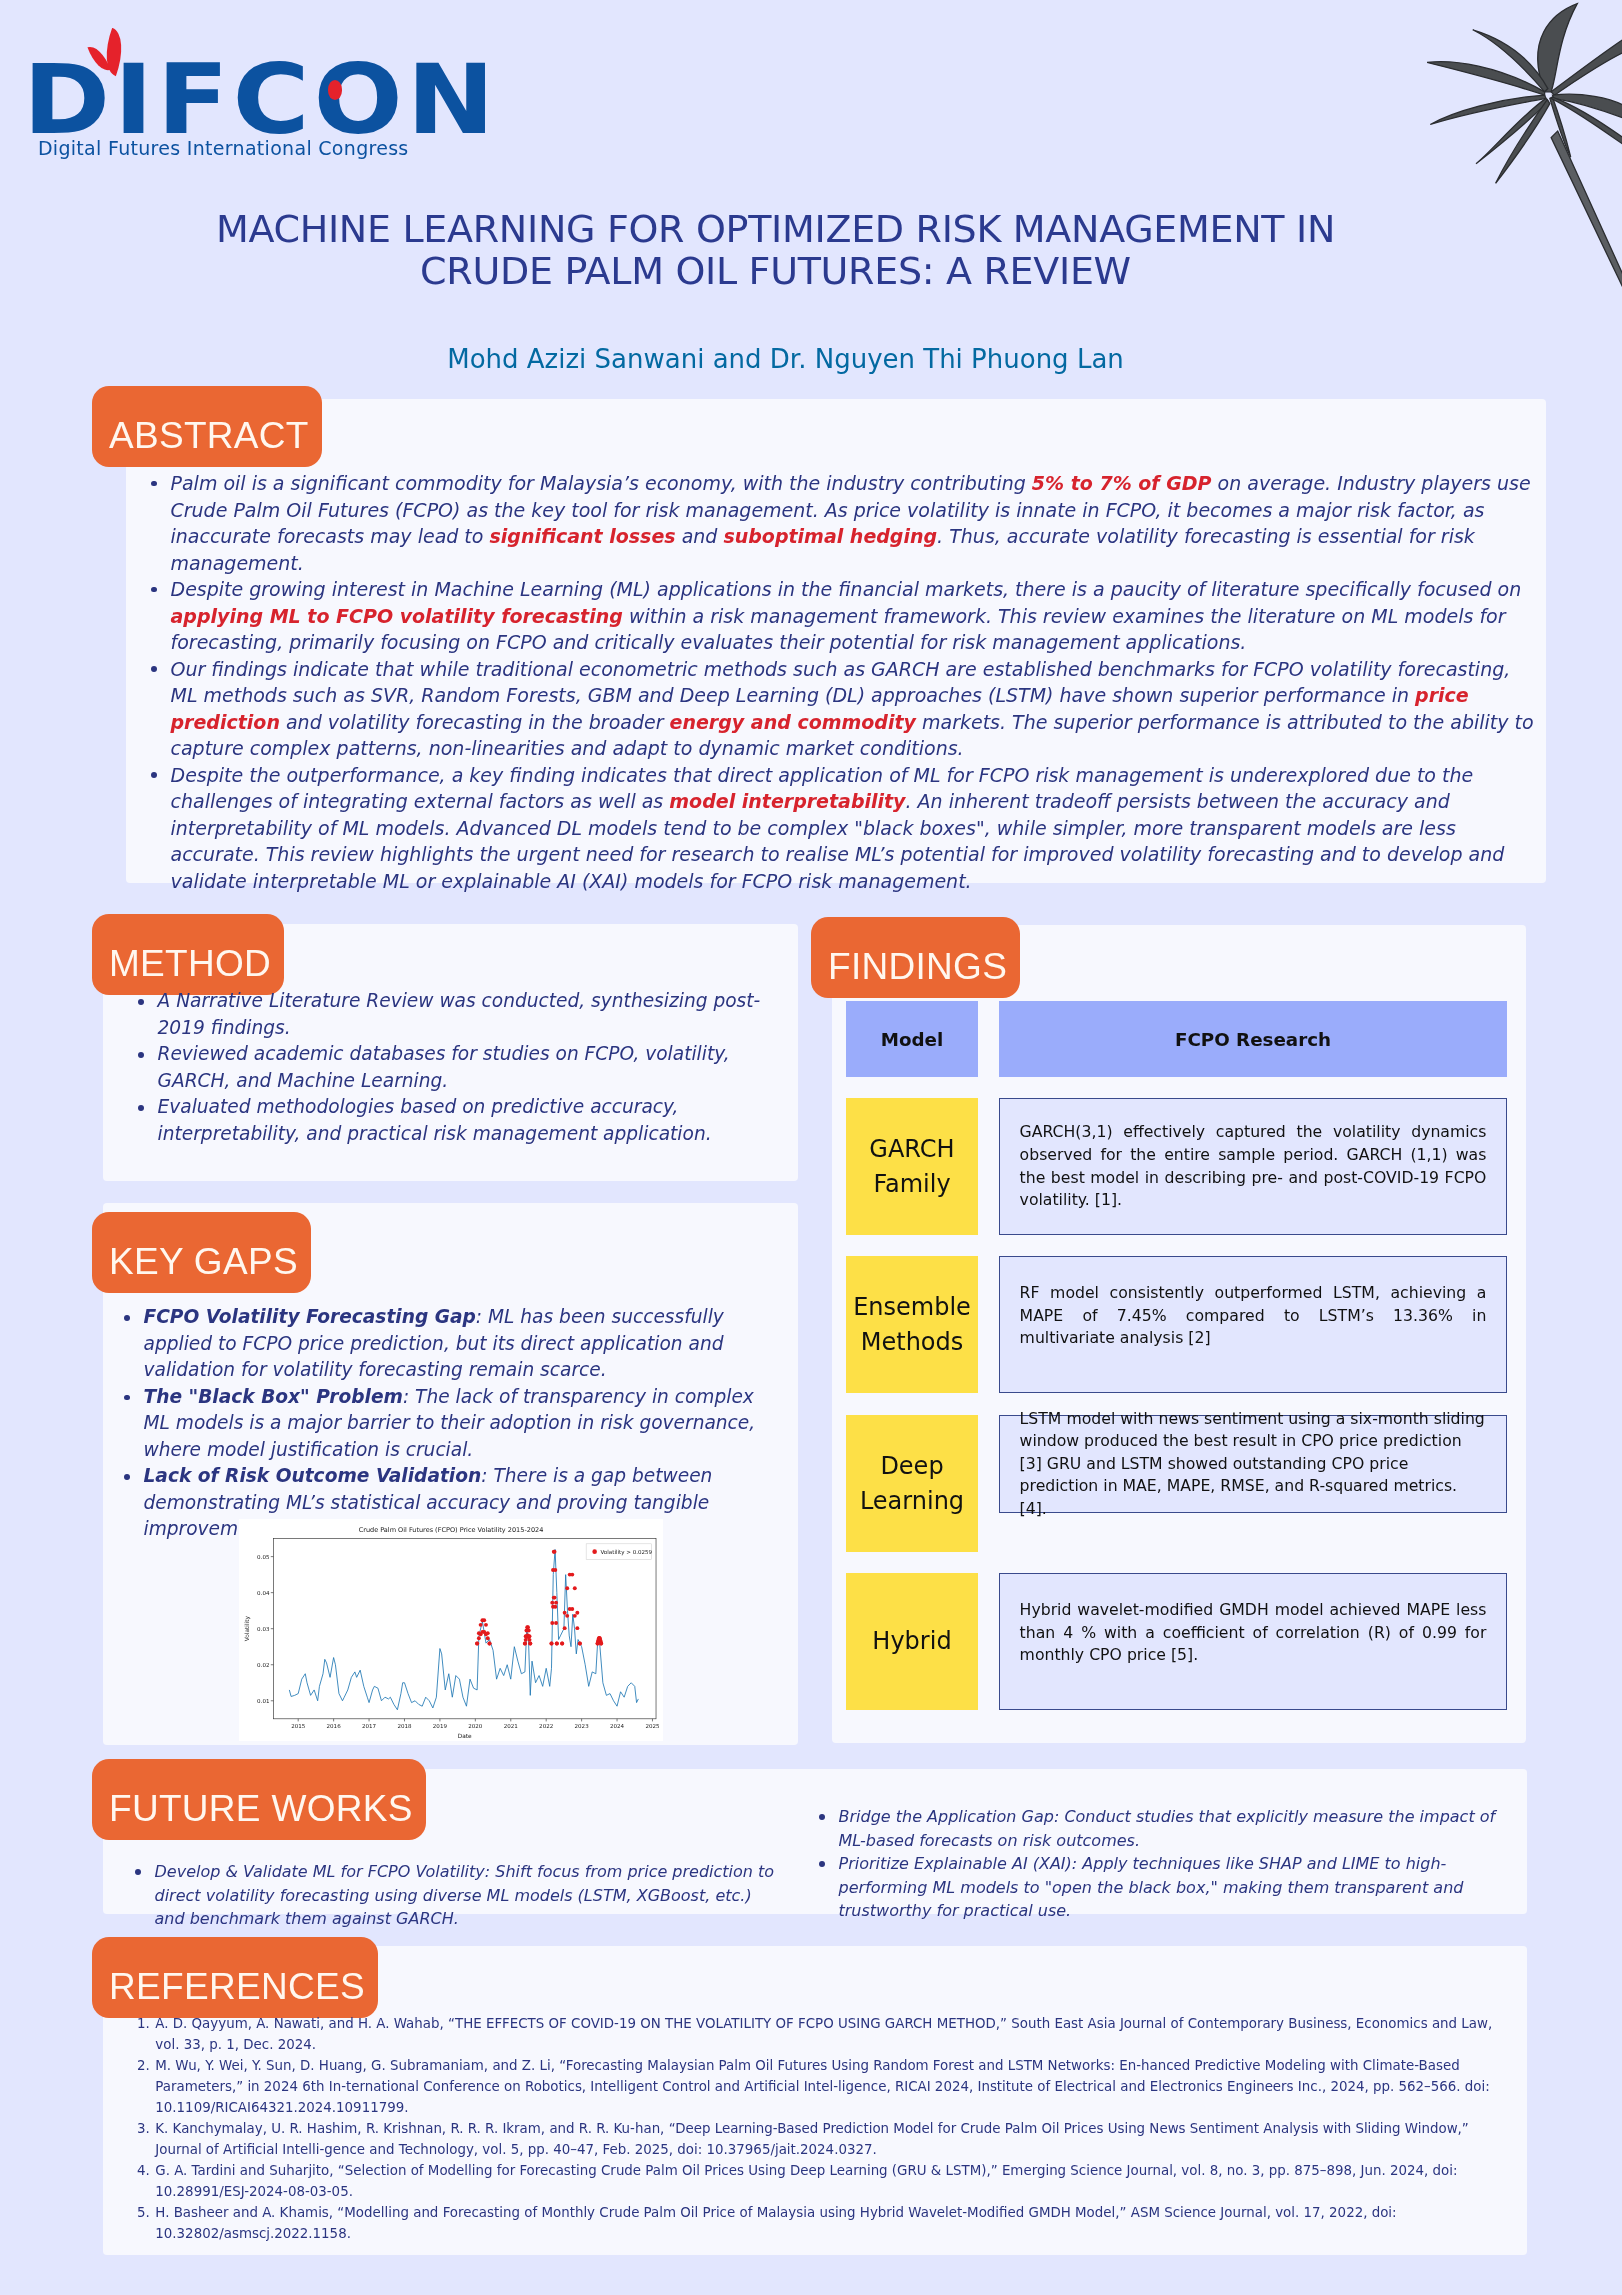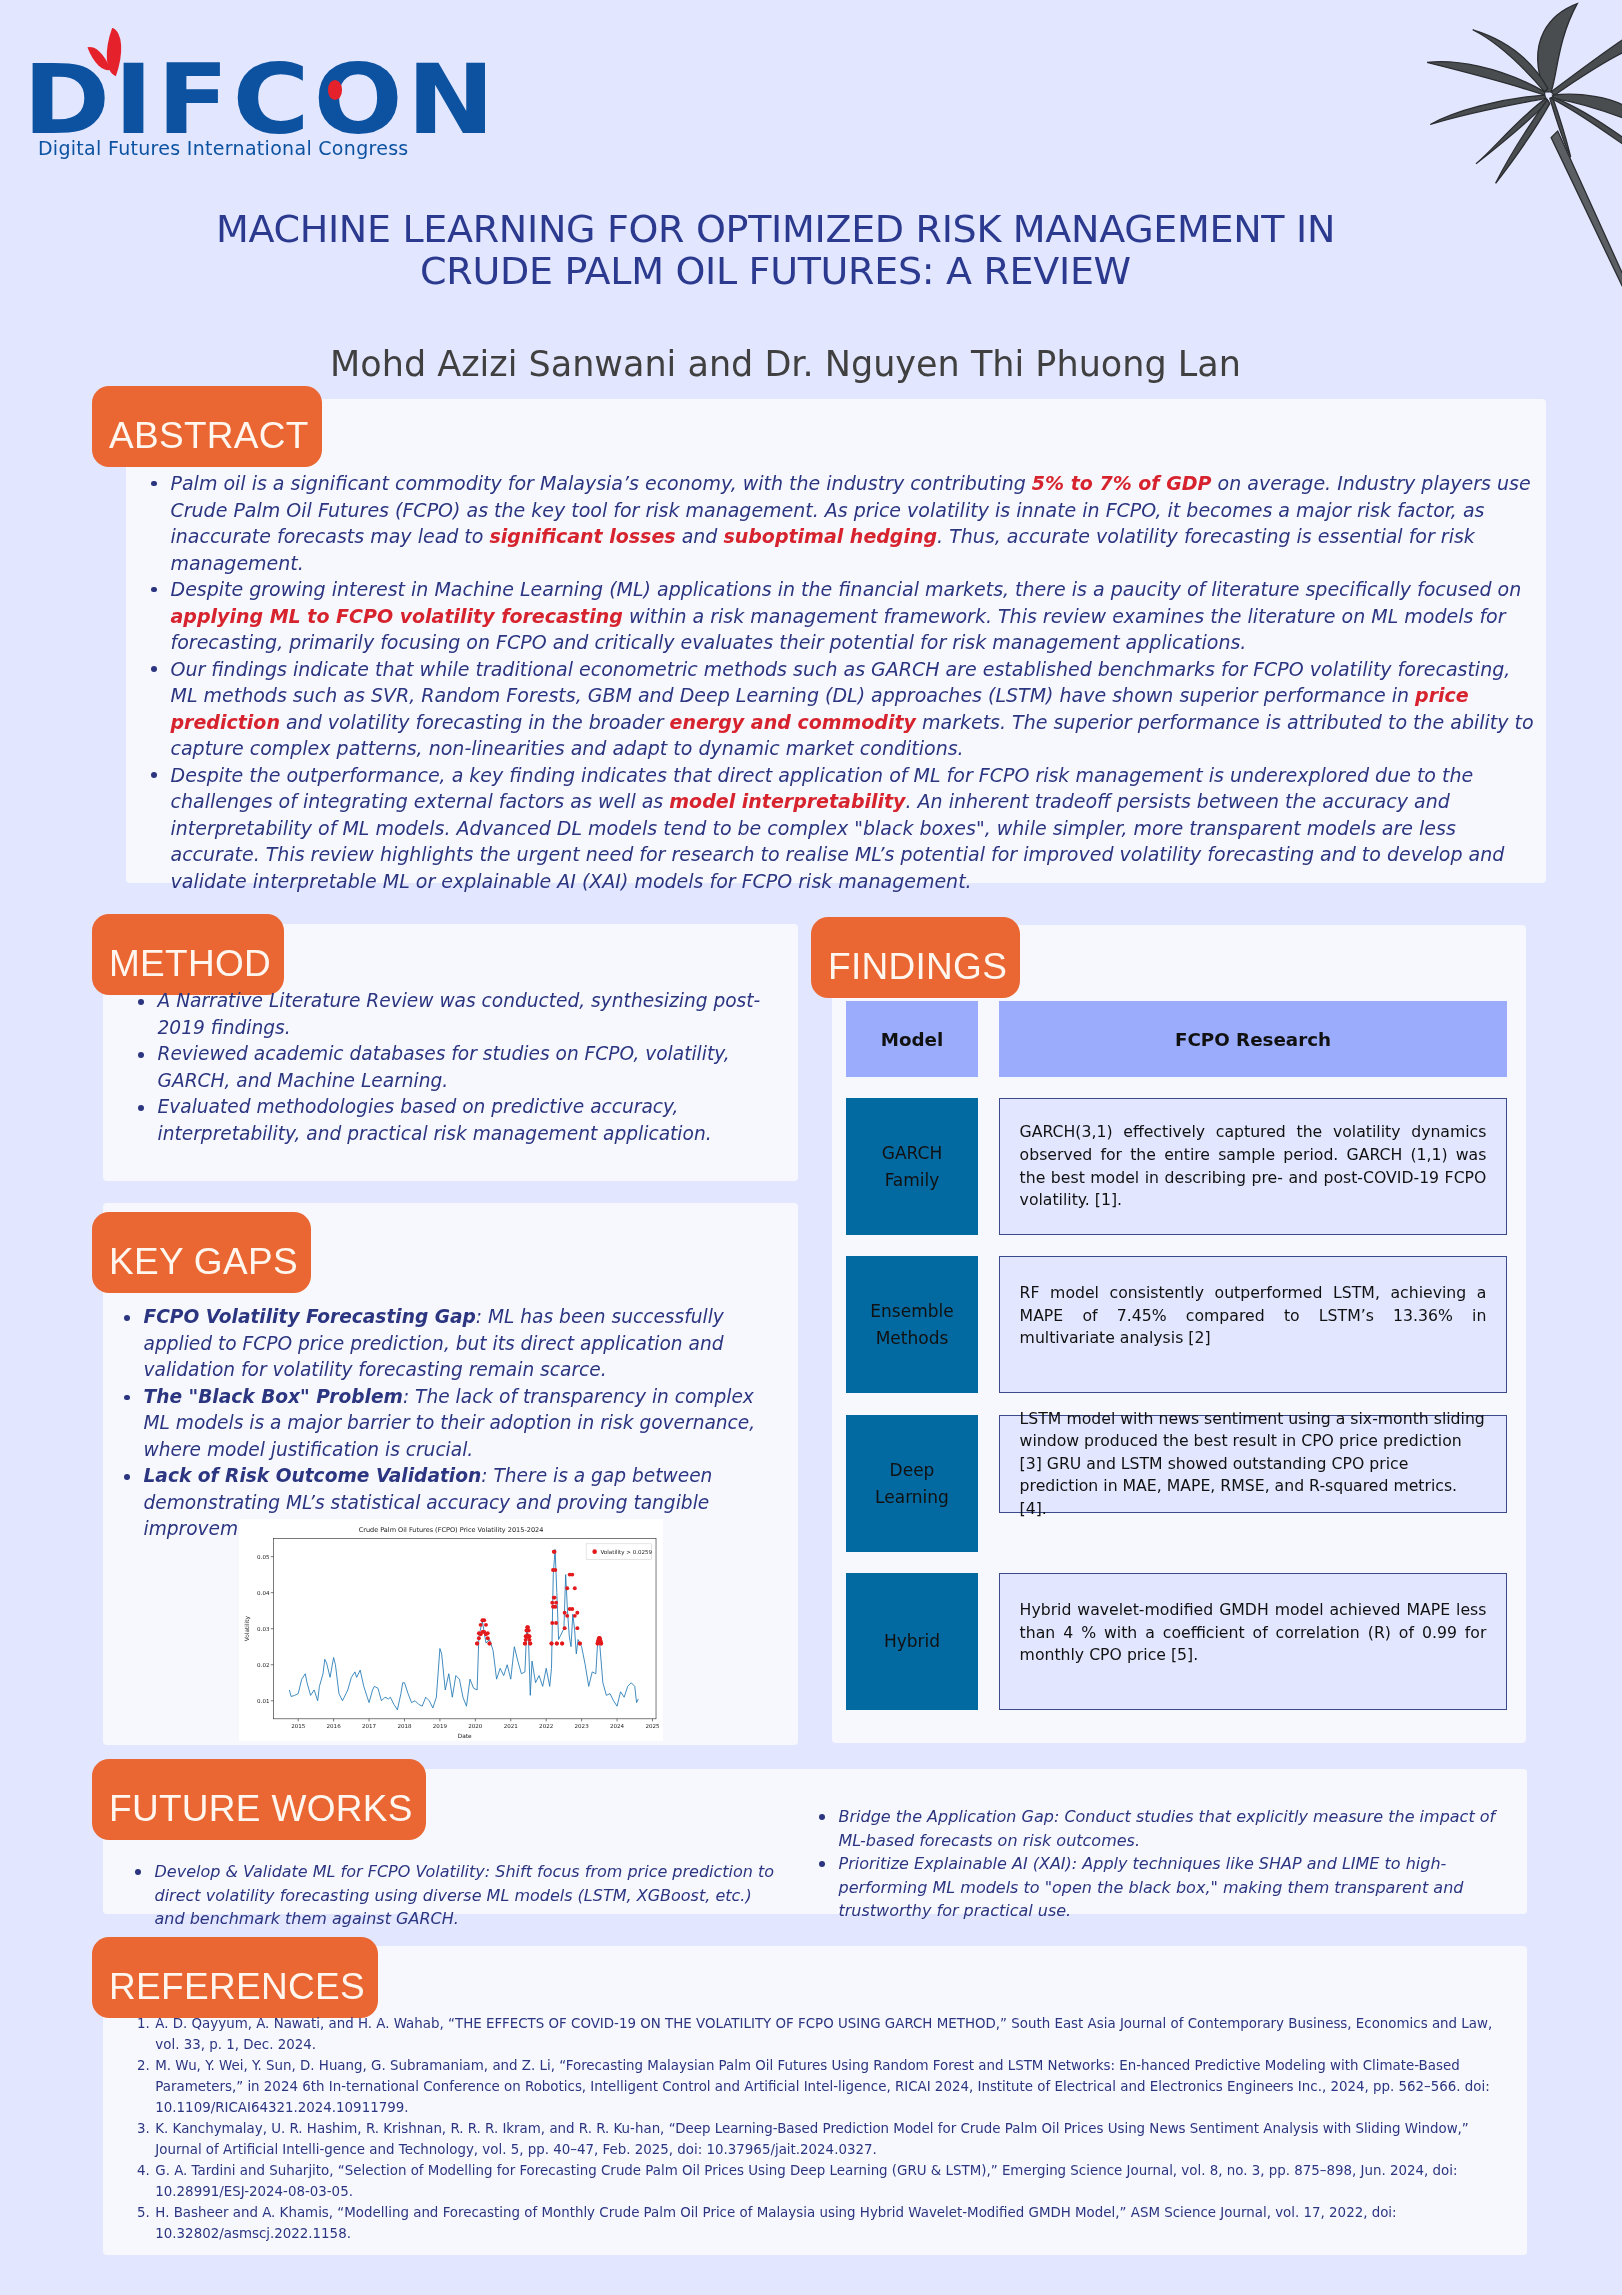--- a/index.html
+++ b/index.html
@@ -38,21 +38,21 @@
   .palm { right: 0; top: 0; width: 196px; height: 445px; }
 
   
   .title {
     left: 121px; width: 1309px; top: 208px; text-align: center;
     font-size: 38px; line-height: 42px; color: #2b3a8f; font-weight: normal;
     letter-spacing: -0.3px;
   }
   .authors {
     left: 131px; width: 1309px; top: 344px; text-align: center;
-    font-size: 35px; color: #404040;
+    font-size: 26px; color: #0369a1;
   }
 
   
   .card { background: #f7f8fe; border-radius: 3.9px; }
   .tag {
     background: #ea6733; color: #fff7ef; border-radius: 17px;
     font-size: 37px; line-height: 1; padding: 31px 13px 13px 17px;
     font-family: Liberation Sans, sans-serif; letter-spacing: 0.3px;
   }
 
@@ -74,23 +74,23 @@
   .fw-text { font-size: 16px; line-height: 23.6px; color: #2b3580; margin-top: 23px; }
   .fw-text li::before { top: 9.2px; width: 5.2px; height: 5.2px; }
 
   .ref-text { font-size: 13.4px; line-height: 21px; color: #2b3580; }
   .ref-text ol { list-style: none; }
   .ref-text li { position: relative; padding-left: 18.3px; }
   .ref-num { position: absolute; left: 0; top: 0; }
 
   
   .tbl-model {
-    position: absolute; background: #0369a1; color: #111;
+    position: absolute; background: #fde047; color: #111;
     display: flex; align-items: center; justify-content: center; text-align: center;
-    font-size: 17px; line-height: 27px;
+    font-size: 24px; line-height: 35px;
   }
   .tbl-head {
     position: absolute; background: #9aacfb; color: #111; font-weight: bold;
     display: flex; align-items: center; justify-content: center;
     font-size: 18.3px;
   }
   .tbl-cell {
     position: absolute; background: #e2e6fe; border: 1.3px solid #3a4a8c;
     color: #111; font-size: 15.7px; line-height: 22.6px; text-align: justify;
     display: flex; align-items: center; padding: 0 19.6px 0 19.6px;

